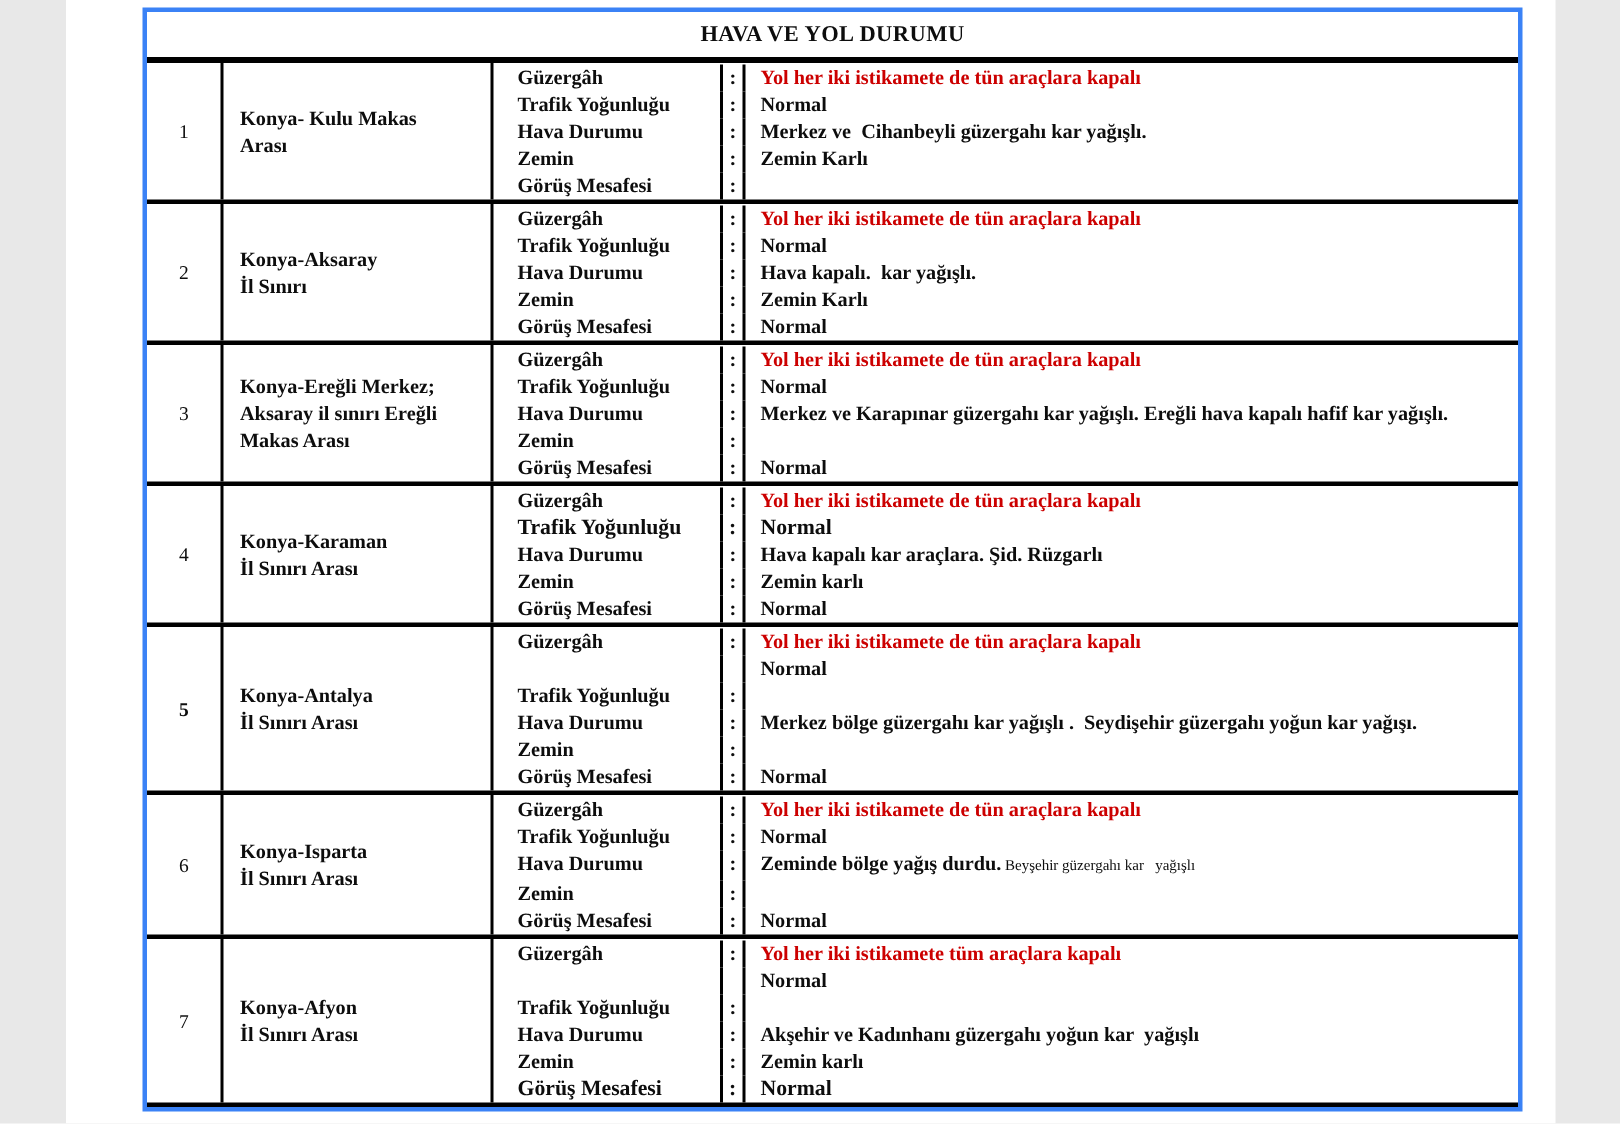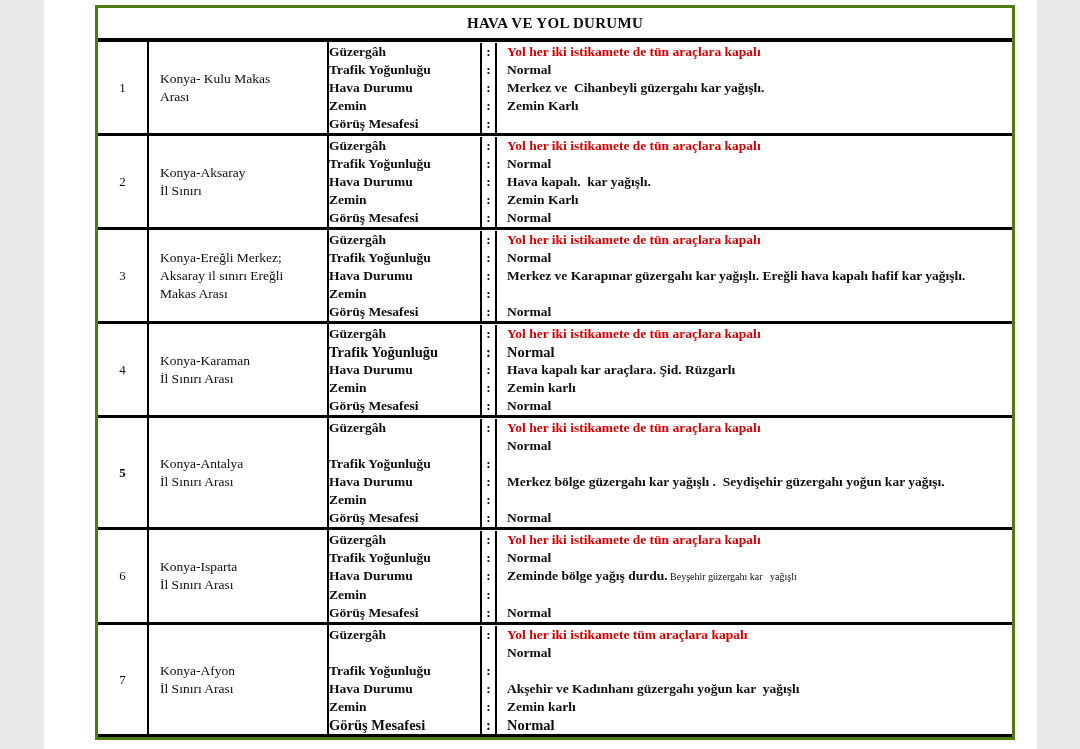--- a/index.html
+++ b/index.html
@@ -3,33 +3,33 @@
 <meta charset="utf-8">
 <style>
   html,body{margin:0;padding:0}
   body{
     width:1080px;height:749px;overflow:hidden;position:relative;
     background:var(--canvas,#e8e8e8);
     font-family:"Liberation Serif","DejaVu Serif",serif;
     color:var(--text,#0d0d0d);
   }
   .page{position:absolute;left:44px;top:0;width:993px;height:749px;background:var(--page,#ffffff)}
-  .tbl{position:absolute;left:51px;top:5px;width:920px;box-sizing:border-box;border:3px solid #4d7c0f;background:#fff}
+  .tbl{position:absolute;left:51px;top:5px;width:920px;box-sizing:border-box;border:3px solid #3b82f6;background:#fff}
   .tbl-header{height:30px;border-bottom:4px solid #000;display:flex;align-items:center;justify-content:center}
   .title{font-weight:bold;font-size:15px;letter-spacing:.3px}
   .row{display:grid;grid-template-columns:51px 180px 1fr;border-bottom:3px solid #000}
   .cell{box-sizing:border-box}
   .num{border-right:2px solid #000;display:flex;align-items:center;justify-content:center;font-size:13px}
   .num.b{font-weight:bold}
   .route{border-right:2px solid #000;display:flex;flex-direction:column;justify-content:center;
-         padding:2px 6px 2px 11px;font-weight:normal;font-size:13.5px;line-height:18px}
+         padding:2px 6px 2px 11px;font-weight:bold;font-size:13.5px;line-height:18px}
   .body{display:flex;flex-direction:column;padding-top:1px}
   .line{display:grid;grid-template-columns:151px 17px 1fr;line-height:18px;font-size:13.5px}
   .body .line:last-child{flex:1}
-  .lab{padding-left:0;font-weight:bold}
+  .lab{padding-left:16px;font-weight:bold}
   .colon{border-left:2px solid #000;border-right:2px solid #000;text-align:center;font-weight:bold}
   .val{padding-left:10px;font-weight:bold;white-space:pre-wrap}
   .red{color:var(--red,#cc0000)}
   .reg{font-weight:normal;font-size:10px}
   .big{font-size:14.5px}
 </style>
 </head>
 <body style="--red: #cc0000; --canvas: #e8e8e8; --page: #ffffff; --text: #0d0d0d;">
 
 <div class="page">

